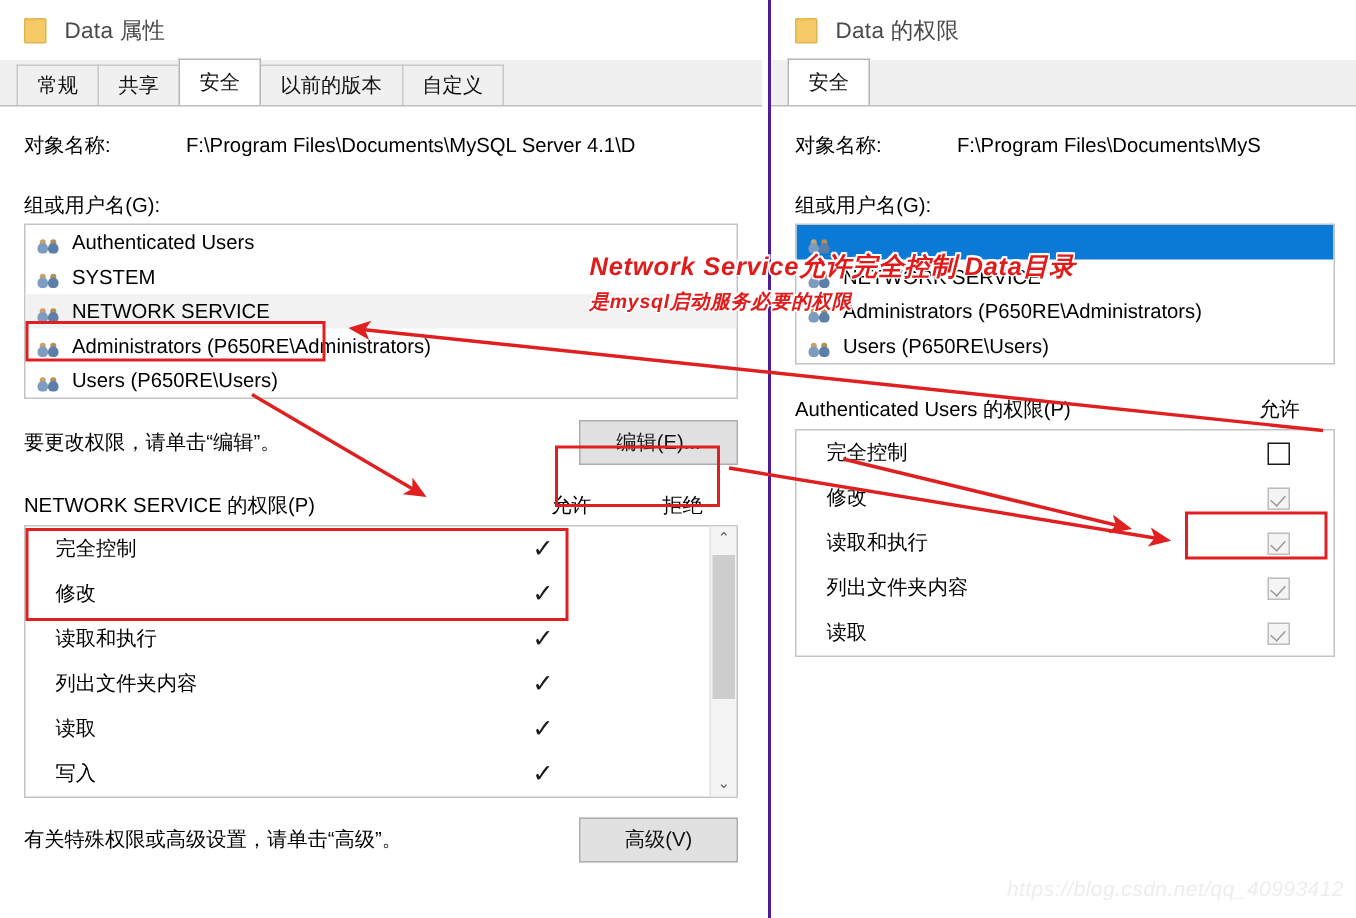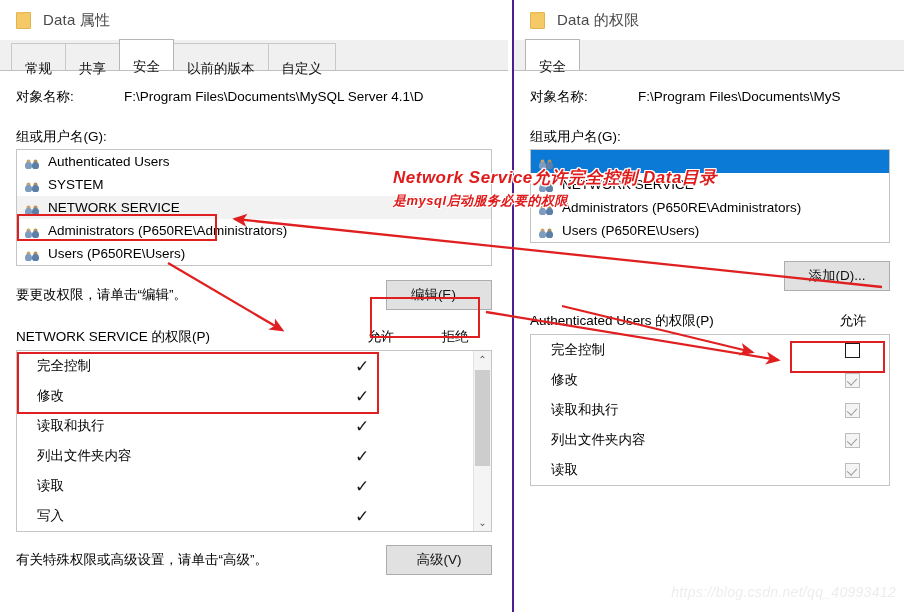--- a/index.html
+++ b/index.html
@@ -64,21 +64,21 @@
     border-bottom: 1px solid #c0c0c0;
     display: flex;
     align-items: flex-end;
     padding-left: 11px;
     box-sizing: border-box;
     position: relative;
   }
   .tab {
     height: 27px;
     line-height: 26px;
-    padding: 12px 13px;
+    padding: 0 13px;
     font-size: 13.5px;
     color: #111;
     background: #f0f0f0;
     border: 1px solid #c9c9c9;
     border-bottom: none;
     margin-right: -1px;
     box-sizing: border-box;
     white-space: nowrap;
   }
   .tab.active {
@@ -451,23 +451,20 @@
       </div>
       <div class="user-row">
         <span class="usr-icon">
             <i class="p1"></i>
             <i class="p2"></i>
           </span>
         <span>Users (P650RE\Users)</span>
       </div>
     </div>
 
-    <div class="hintrow" style="justify-content:flex-end; margin-top:18px;">
-      <button class="btn">添加(D)...</button>
-    </div>
 
     <div class="perm-head" style="margin-top:21px;">
       <span class="ph-title">Authenticated Users 的权限(P)</span>
       <span class="ph-col">允许</span>
     </div>
 
     <div class="perm-box" style="border-right:1px solid #c4c4c4;">
       <div class="perm-rows">
         <div class="perm-row">
           <span class="pr-name">完全控制</span>

